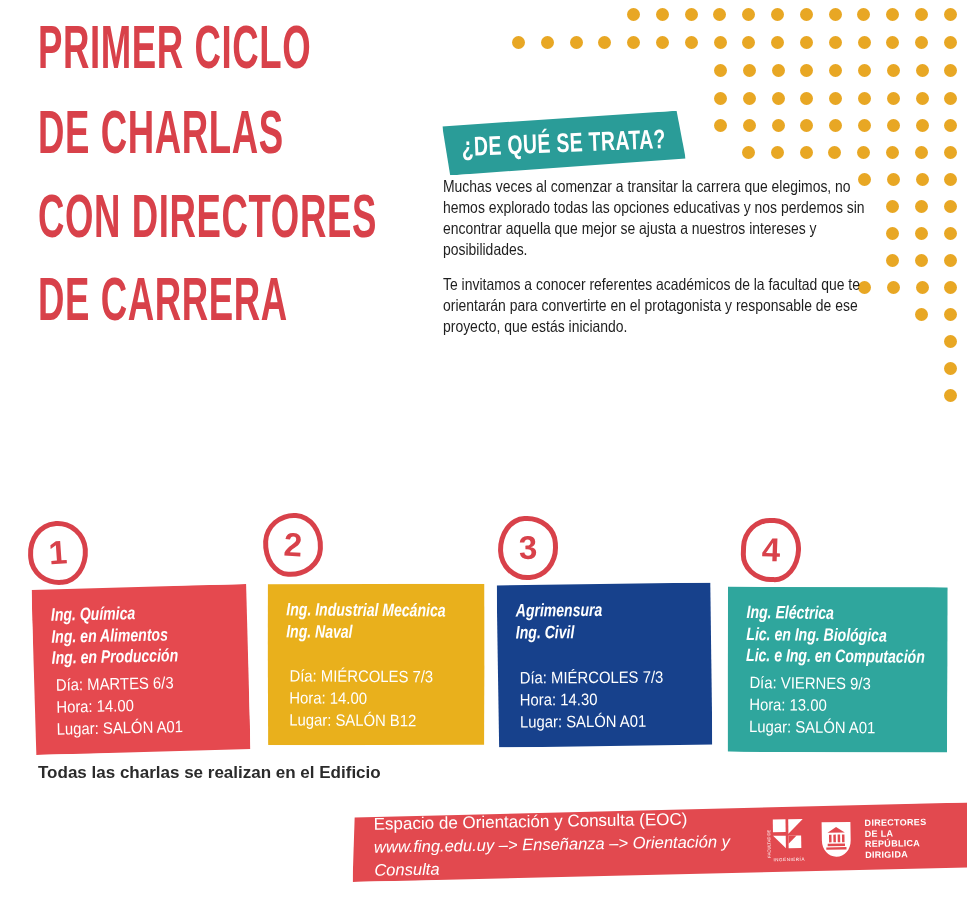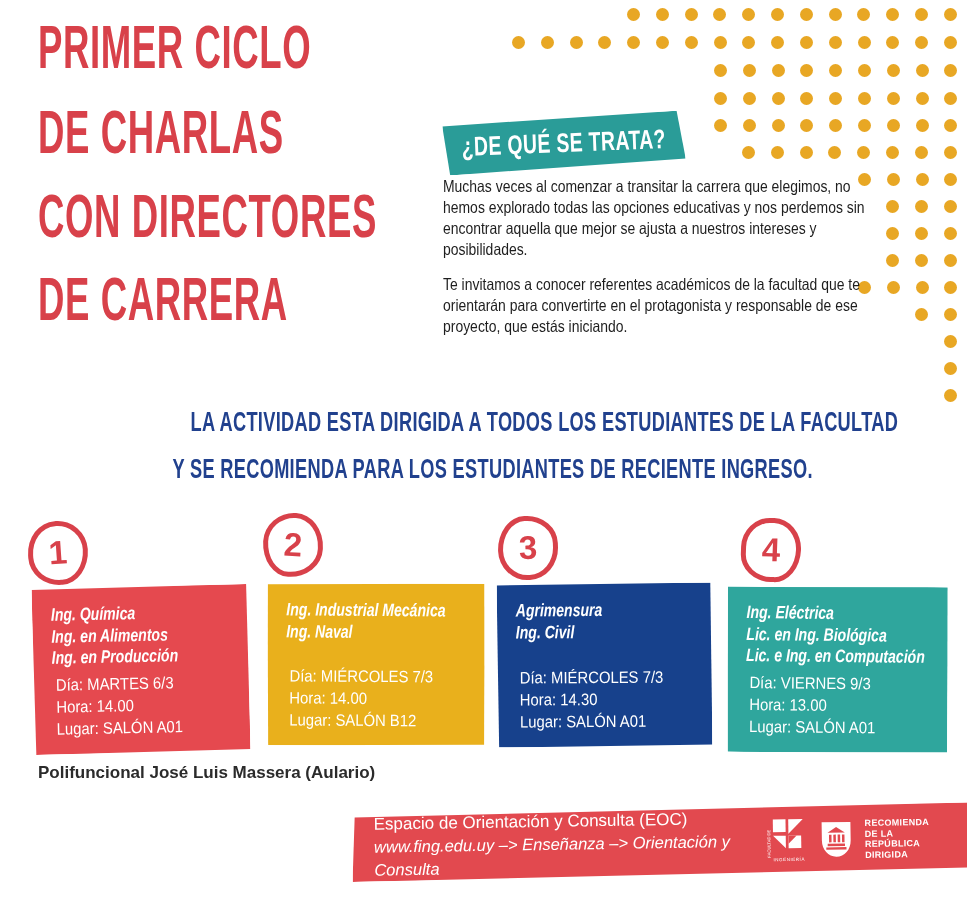--- a/index.html
+++ b/index.html
@@ -193,24 +193,20 @@
 
   <div class="badge" style="background: rgb(42, 156, 152);">
     <span class="badge-text">¿DE QUÉ SE TRATA?</span>
   </div>
 
   <div class="paragraphs">
     <p>Muchas veces al comenzar a transitar la carrera que elegimos, no hemos explorado todas las opciones educativas y nos perdemos sin encontrar aquella que mejor se ajusta a nuestros intereses y posibilidades.</p>
     <p>Te invitamos a conocer referentes académicos de la facultad que te orientarán para convertirte en el protagonista y responsable de ese proyecto, que estás iniciando.</p>
   </div>
 
-  <div class="audience">
-    <div class="audience-line"><span style="color: rgb(33, 65, 142);">LA ACTIVIDAD ESTA DIRIGIDA A TODOS LOS ESTUDIANTES DE LA FACULTAD</span></div>
-    <div class="audience-line"><span style="color: rgb(33, 65, 142);">Y SE RECOMIENDA PARA LOS ESTUDIANTES DE RECIENTE INGRESO.</span></div>
-  </div>
 
   <div class="circle c1">
       <span>1</span>
     </div>
   <div class="circle c2">
       <span>2</span>
     </div>
   <div class="circle c3">
       <span>3</span>
     </div>
@@ -262,21 +258,21 @@
       <div>Lic. e Ing. en Computación</div>
     </div>
     <div class="details">
       <div>Día: VIERNES 9/3</div>
       <div>Hora: 13.00</div>
       <div>Lugar: SALÓN A01</div>
     </div>
   </div>
 
   <div class="note">
-    <div>Polifuncional José Luis Massera (Aulario)</div>
+    <div>Todas las charlas se realizan en el Edificio</div>
   </div>
 
   <div class="footer" style="background: rgb(226, 73, 79);">
     <div class="footer-text">
       <div class="f1">Espacio de Orientación y Consulta (EOC)</div>
       <div class="f2">www.fing.edu.uy –&gt; Enseñanza –&gt; Orientación y Consulta</div>
     </div>
     <div class="logos">
       <svg width="48" height="50" viewBox="0 0 48 50">
         <text x="-44" y="6" transform="rotate(-90)" font-size="4.6" fill="#ffffff" font-family="Liberation Sans, sans-serif">FACULTAD DE</text>
@@ -293,20 +289,20 @@
         <path d="M2 2 h30 v19 c0 10 -6.7 17 -15 17 c-8.3 0 -15 -7 -15 -17 Z" fill="#ffffff"></path>
         <polygon points="8,13 26,13 17,7" fill="#e2494f"></polygon>
         <rect x="9.5" y="15" width="2.6" height="8" fill="#e2494f"></rect>
         <rect x="14" y="15" width="2.6" height="8" fill="#e2494f"></rect>
         <rect x="18.5" y="15" width="2.6" height="8" fill="#e2494f"></rect>
         <rect x="23" y="15" width="2.6" height="8" fill="#e2494f"></rect>
         <rect x="8" y="24.5" width="18" height="2.4" fill="#e2494f"></rect>
         <rect x="6.5" y="28.2" width="21" height="2.4" fill="#e2494f"></rect>
       </svg>
       <div class="udelar-text">
-        <div>RECOMIENDA</div>
+        <div>DIRECTORES</div>
         <div>DE LA REPÚBLICA</div>
         <div>DIRIGIDA</div>
       </div>
     </div>
   </div>
 
 </div>
 
 </body></html>

